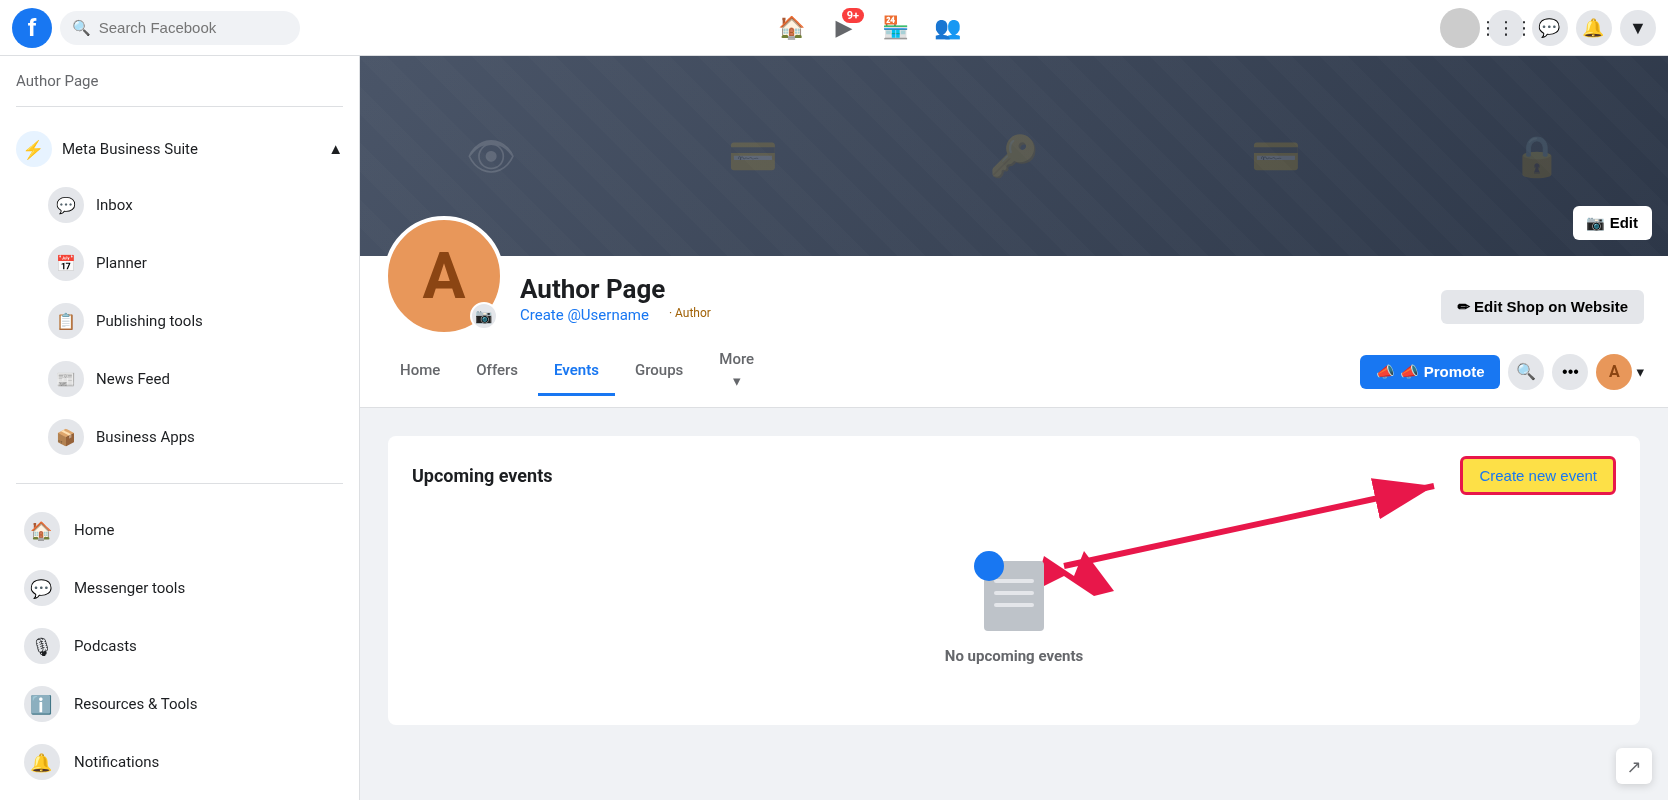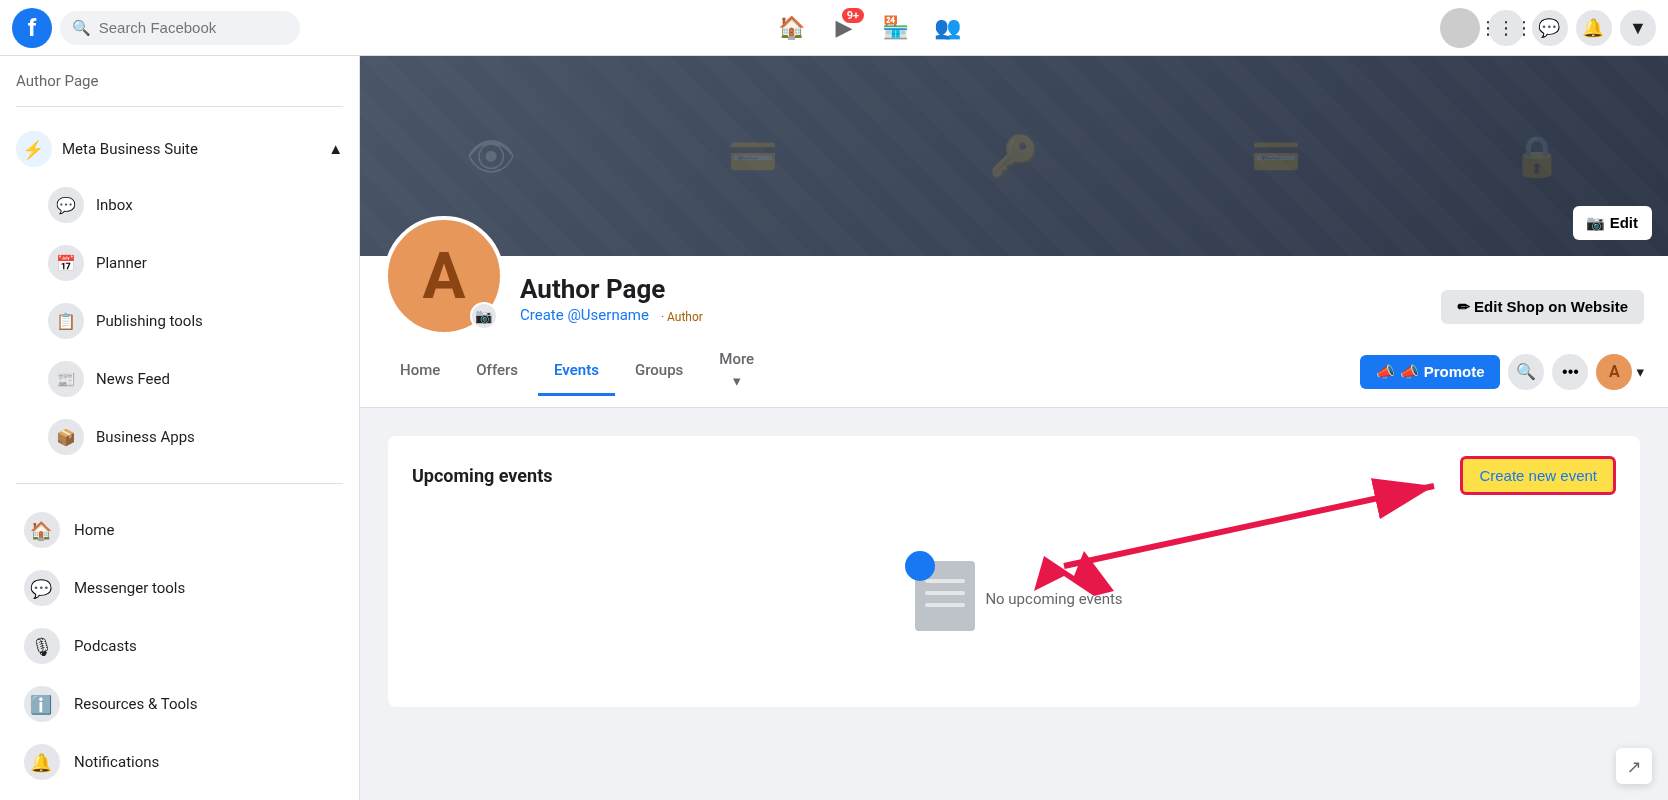--- a/index.html
+++ b/index.html
@@ -62,21 +62,21 @@
     .cover-edit-btn { position: absolute; bottom: 16px; right: 16px; background: #fff; border: none; border-radius: 6px; padding: 8px 14px; font-size: 15px; font-weight: 600; cursor: pointer; display: flex; align-items: center; gap: 6px; }
 
     
     .profile-row { background: #fff; padding: 0 24px 0; display: flex; align-items: flex-end; gap: 16px; position: relative; }
     .profile-avatar-wrap { position: relative; margin-top: -40px; }
     .profile-avatar { width: 120px; height: 120px; border-radius: 50%; background: #e8975a; display: flex; align-items: center; justify-content: center; font-size: 64px; font-weight: 700; color: #8b4513; border: 4px solid #fff; }
     .avatar-camera { position: absolute; bottom: 6px; right: 6px; width: 28px; height: 28px; border-radius: 50%; background: #e4e6ea; border: 2px solid #fff; display: flex; align-items: center; justify-content: center; font-size: 14px; cursor: pointer; }
 
     .profile-info { flex: 1; padding-bottom: 12px; }
     .profile-name { font-size: 26px; font-weight: 700; }
-    .profile-meta { display: flex; align-items: flex-end; gap: 12px; margin-top: 2px; }
+    .profile-meta { display: flex; align-items: flex-start; gap: 20px; margin-top: 2px; }
     .profile-username-link { color: #1877f2; font-size: 15px; cursor: pointer; text-decoration: none; }
     .profile-role { color: #a16207; font-size: 12px; }
 
     .profile-actions { display: flex; align-items: center; gap: 8px; padding-bottom: 12px; }
     .edit-shop-btn { background: #e4e6ea; border: none; border-radius: 6px; padding: 8px 16px; font-size: 15px; font-weight: 600; cursor: pointer; display: flex; align-items: center; gap: 6px; }
 
     
     .page-tabs { background: #fff; border-bottom: 1px solid #dddfe2; padding: 0 24px; display: flex; align-items: center; gap: 4px; position: relative; }
     .page-tab { padding: 14px 16px; font-size: 15px; color: #65676b; cursor: pointer; border-bottom: 3px solid transparent; font-weight: 500; }
     .page-tab.active { color: #1877f2; border-bottom: 3px solid #1877f2; font-weight: 600; }
@@ -89,21 +89,21 @@
 
     
     .content-area { padding: 28px; }
 
     
     .events-card { background: #fff; border-radius: 8px; padding: 20px 24px; margin-bottom: 16px; position: relative; }
     .events-card-header { display: flex; align-items: center; justify-content: space-between; margin-bottom: 16px; }
     .events-card-title { font-size: 18px; font-weight: 700; }
     .create-event-btn { background: #fde047; border: 1px solid #dddfe2; border-radius: 6px; padding: 8px 16px; font-size: 15px; color: #1877f2; cursor: pointer; font-weight: 500; }
 
-    .empty-state { display: flex; align-items: center; justify-content: center; padding: 40px; }
+    .empty-state { display: flex; flex-direction: column; align-items: center; justify-content: center; padding: 40px; font-weight: bold; }
     .empty-text { font-size: 15px; color: #65676b; }
 
     
     .past-events-card { background: #fff; border-radius: 8px; padding: 20px 24px; }
     .past-events-title { font-size: 18px; font-weight: 700; }
 
     
     .bottom-right-icon { position: fixed; bottom: 16px; right: 16px; width: 36px; height: 36px; background: #fff; border-radius: 6px; display: flex; align-items: center; justify-content: center; font-size: 18px; color: #65676b; box-shadow: 0 2px 8px rgba(0,0,0,0.15); cursor: pointer; }
 
     

